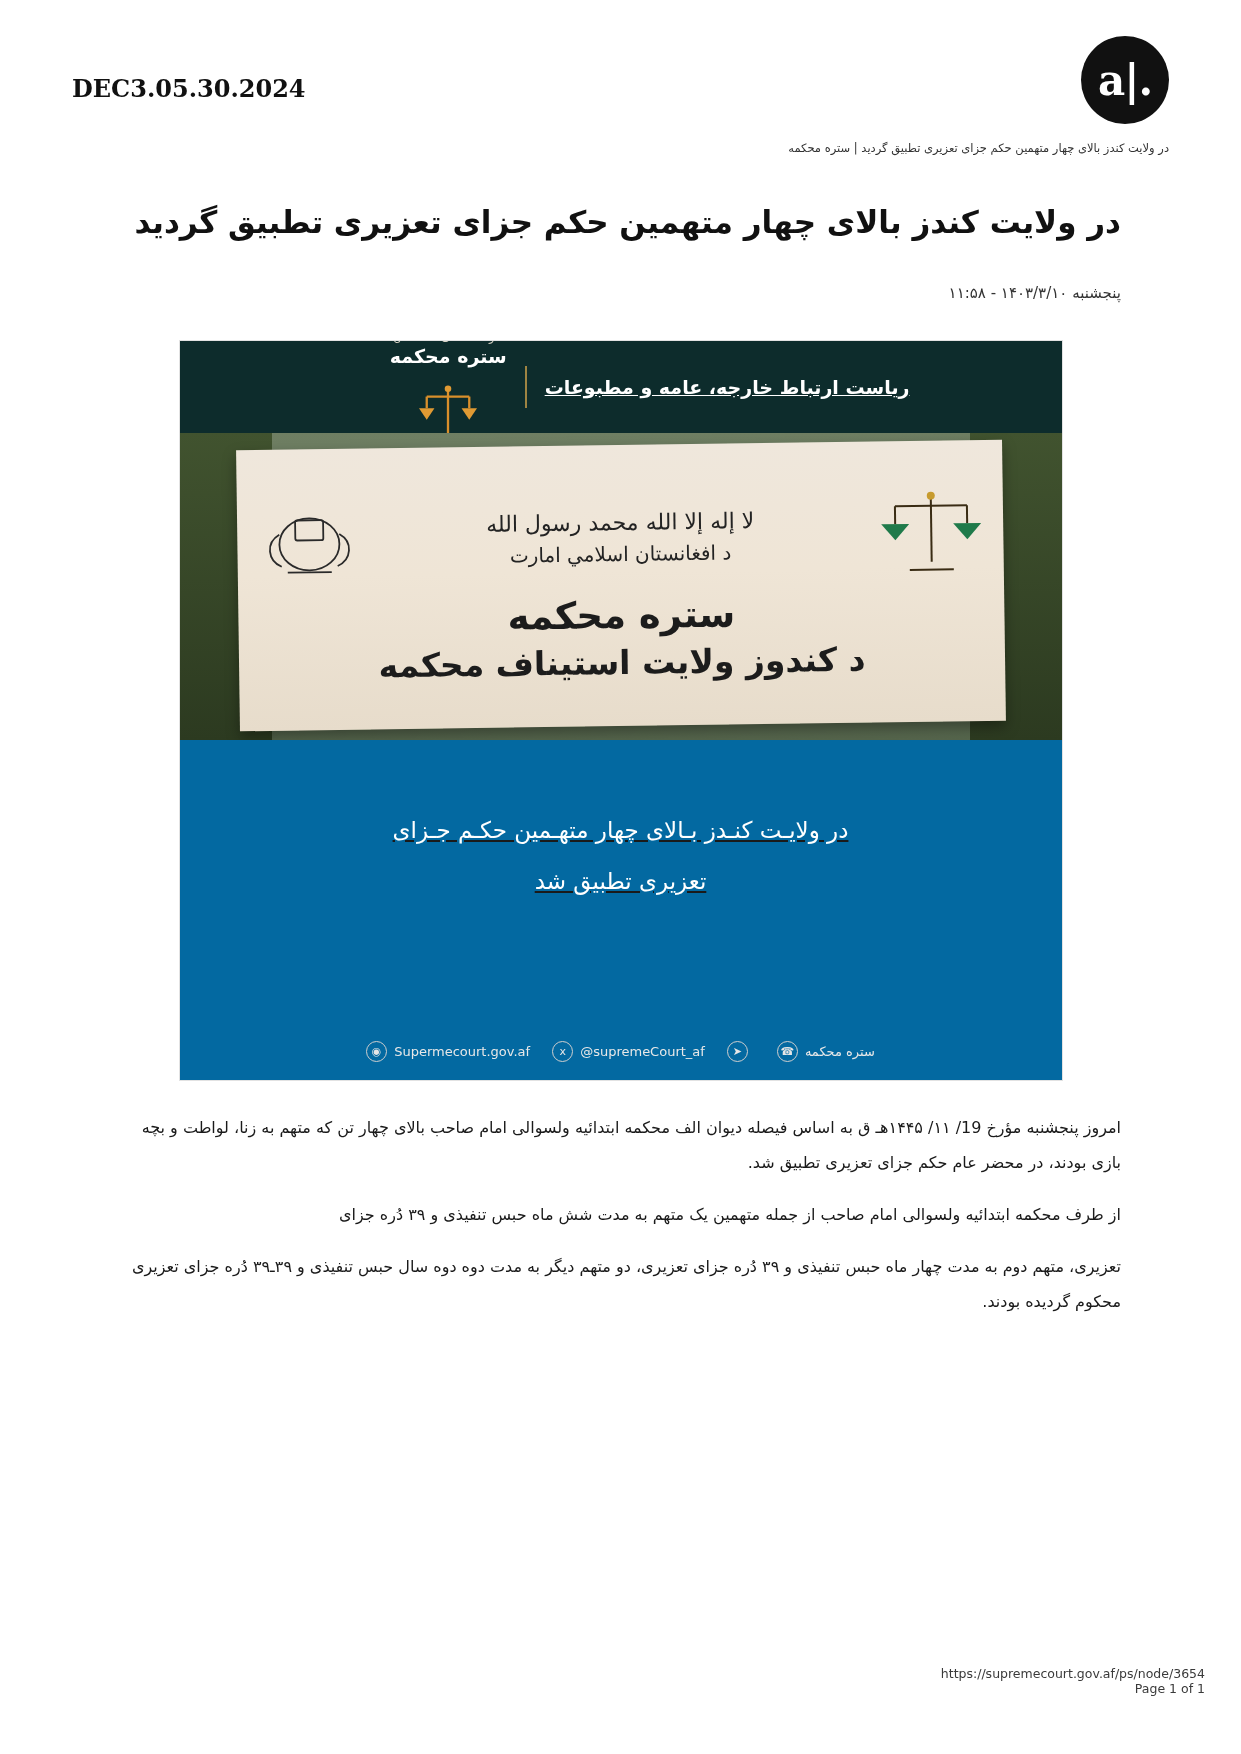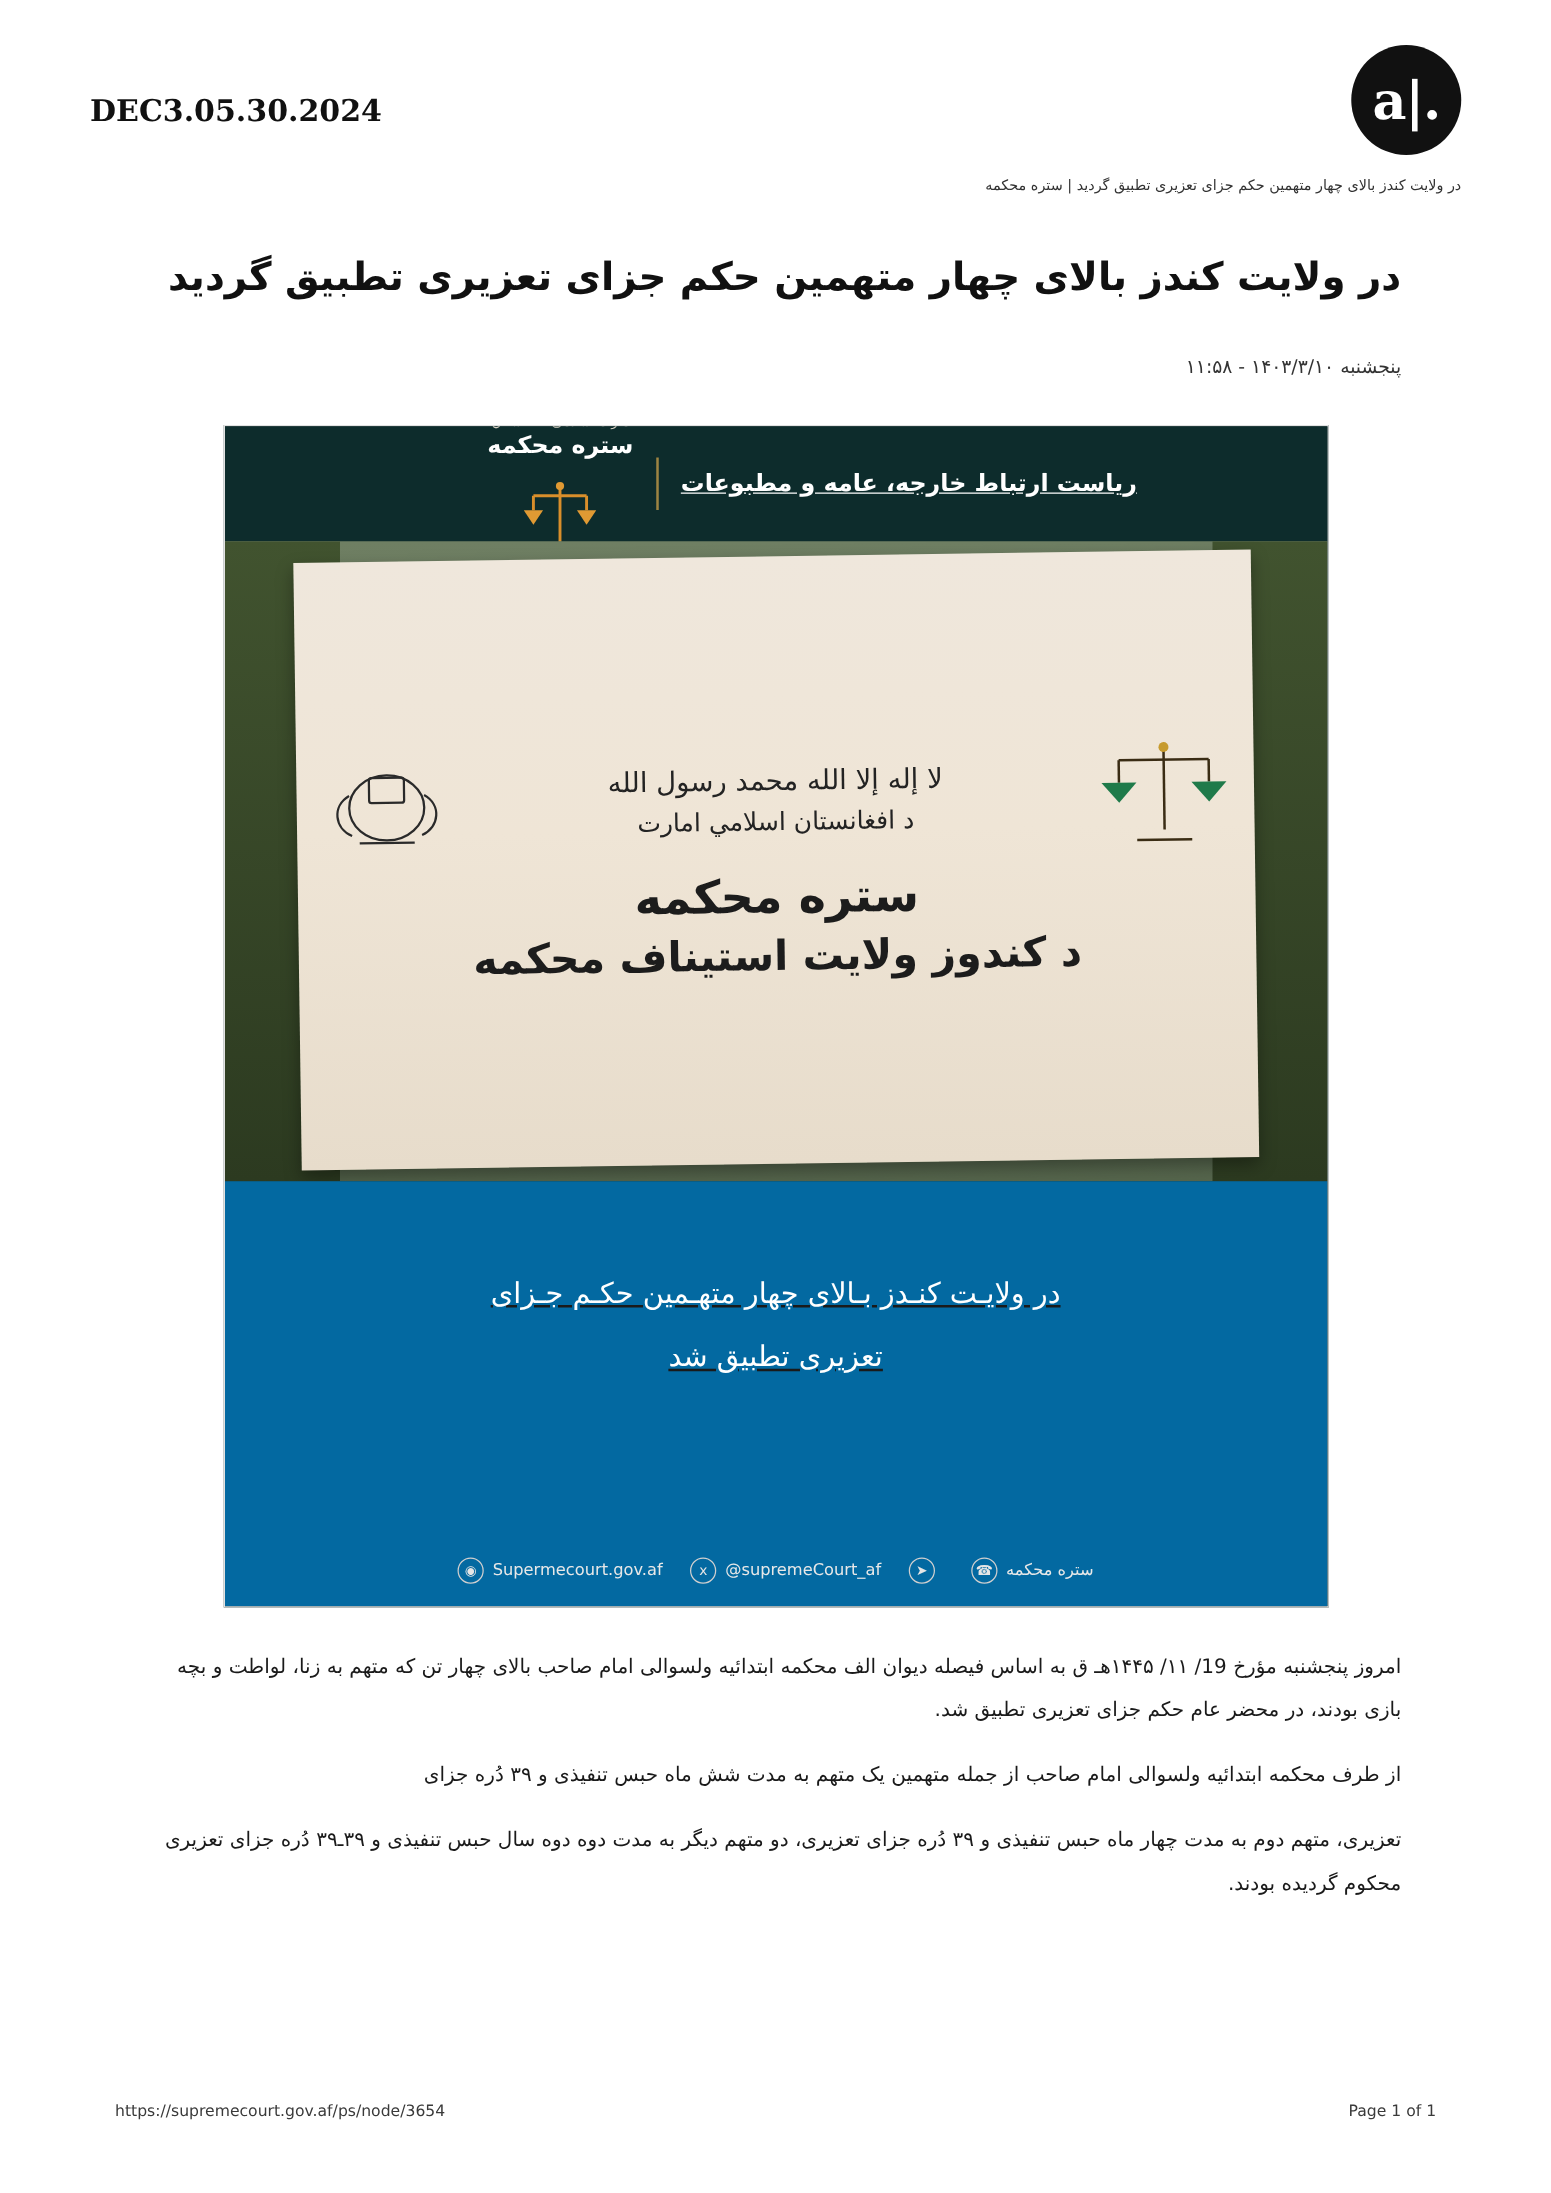--- a/index.html
+++ b/index.html
@@ -136,21 +136,21 @@
   }
   .tb-names {
     text-align: right;
     line-height: 1.25;
   }
   .tb-names .n1 { font-size: 11px; color: #d8d2c4; }
   .tb-names .n2 { font-size: 19px; font-weight: bold; color: #ffffff; }
   .scales-icon { width: 58px; height: 60px; }
 
   .fig-photo {
-    height: 512px;
+    height: 307px;
     position: relative;
     background:
       linear-gradient(180deg,#6f7f63 0%, #55654c 100%);
     overflow: hidden;
   }
   .photo-leaves-l, .photo-leaves-r {
     position: absolute; top: 0; bottom: 0; width: 92px;
     background: linear-gradient(180deg,#41532f,#2c3a20);
   }
   .photo-leaves-l { left: 0; }
@@ -243,27 +243,28 @@
     line-height: 2.15;
     color: #1a1a1a;
   }
   .body-text p { margin: 0 0 18px 0; }
 
   
   .doc-footer {
     position: absolute;
     left: 0; right: 0;
     bottom: 58px;
-    padding: 0 92px;
+    padding: 0 36px;
     display: flex;
     align-items: flex-end;
     justify-content: space-between;
     direction: ltr;
     font-size: 12.5px;
     color: #3a3a3a;
+    flex-direction: column;
   }
 </style>
 </head>
 <body>
 
 <div class="page">
 
   <div class="doc-header">
     <div class="brand">
       <div class="brand-mark">a|.</div>

